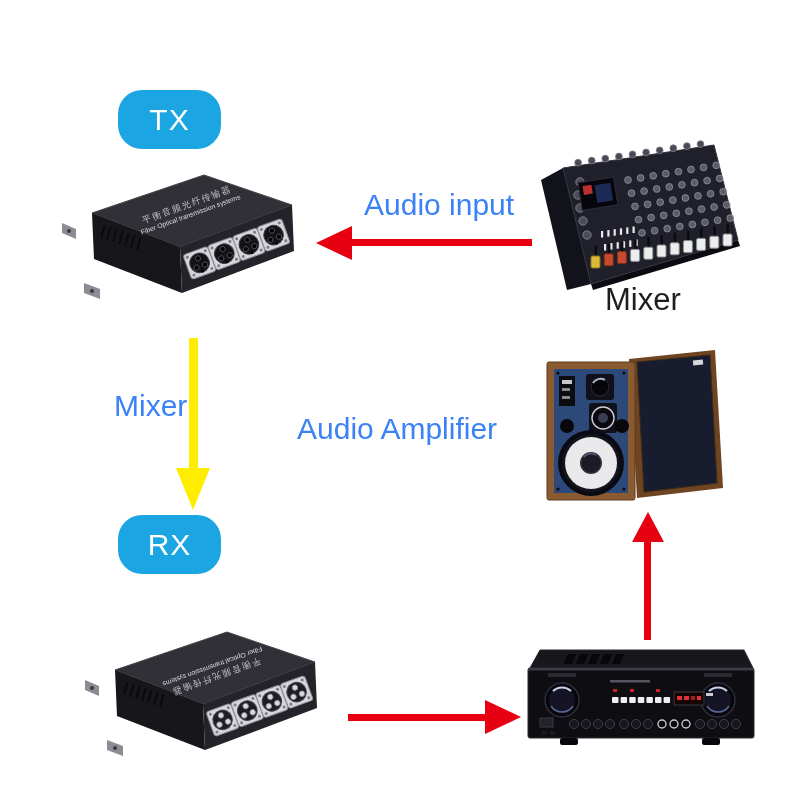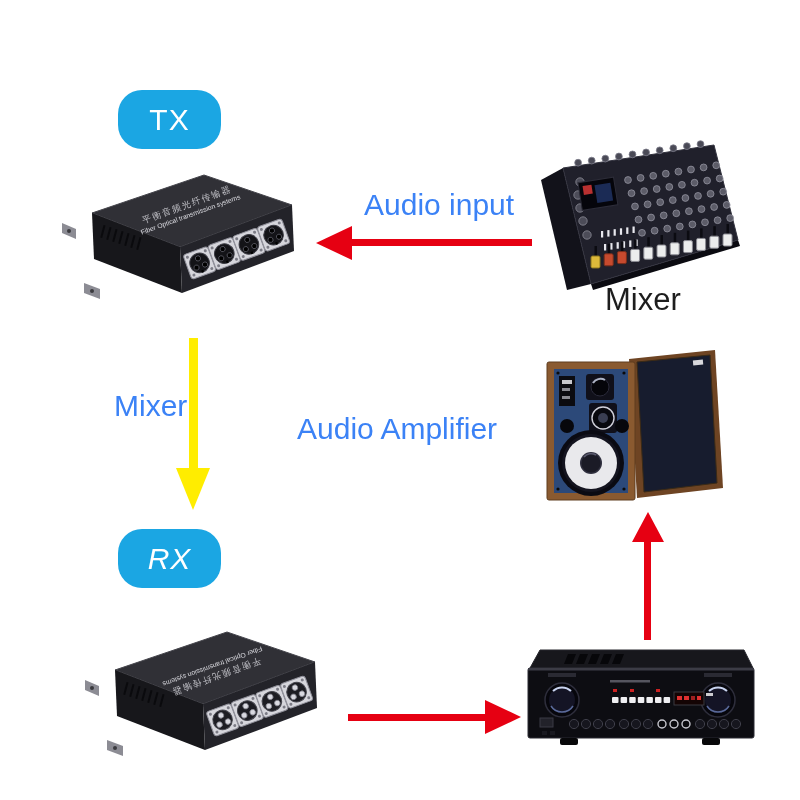--- a/index.html
+++ b/index.html
@@ -238,21 +238,21 @@
       </g>
     </g>
   </svg>
 
 
   <div>
     <div class="tri tri-up" style="left:632px;top:512px;"></div>
     <div class="shaft-v" style="left:644px;top:540px;height:100px;"></div>
   </div>
 
-  <div class="badge" style="left:118px;top:529px;font-style:italic;">
+  <div class="badge" style="left:118px;top:515px;">
     <span>RX</span>
   </div>
 
   <svg class="abs" style="left:85px;top:620px;" width="235" height="140" viewBox="0 0 235 140">
     <defs>
       <g id="xlrm">
         <rect x="-13" y="-13" width="26" height="26" rx="3" fill="#d6d6dc" stroke="#8f8f99"></rect>
         <circle cx="-9.5" cy="-9.5" r="1.5" fill="#7b7b85"></circle>
           <circle cx="9.5" cy="-9.5" r="1.5" fill="#7b7b85"></circle>
         <circle cx="-9.5" cy="9.5" r="1.5" fill="#7b7b85"></circle>

